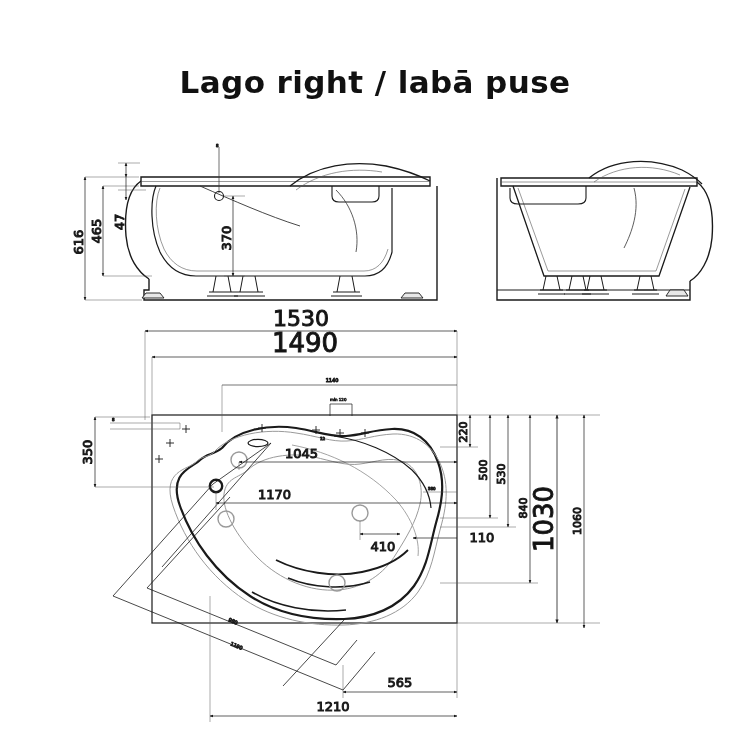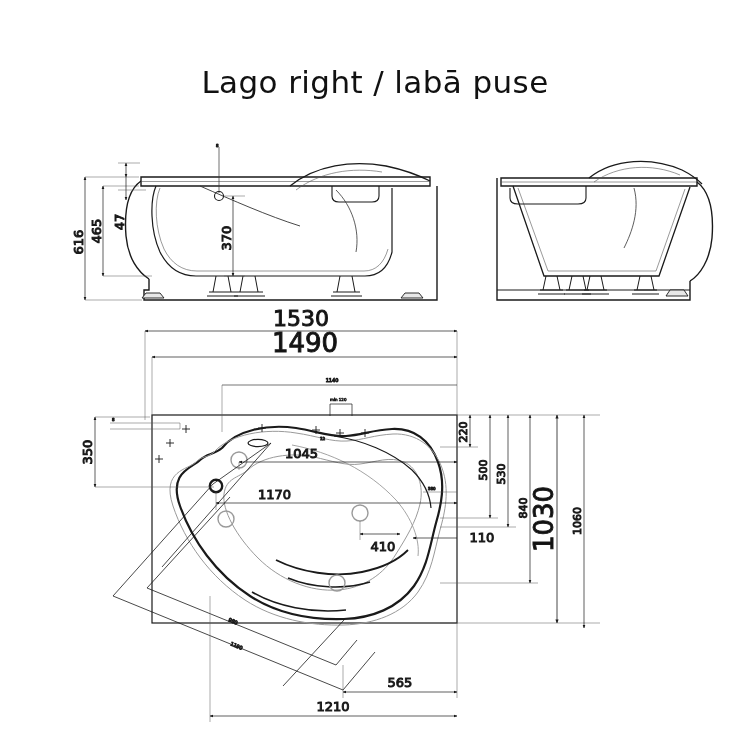--- a/index.html
+++ b/index.html
@@ -1,20 +1,20 @@
 <!DOCTYPE html>
 <html><head>
 <meta charset="utf-8">
 <style>
   html,body{margin:0;padding:0;background:#ffffff;}
   body{width:750px;height:750px;font-family:"DejaVu Sans",sans-serif;color:#1a1a1a;overflow:hidden;}
   #sheet{position:relative;width:750px;height:750px;background:#fff;}
   #title{
     position:absolute;left:0;top:64px;width:750px;text-align:center;
-    font-size:31px;font-weight:400;letter-spacing:.4px;color:#111;
+    font-size:31px;font-weight:700;letter-spacing:.4px;color:#111;
     font-family:"DejaVu Sans",sans-serif;
   }
   svg{position:absolute;left:0;top:0;width:750px;height:750px;}
   .dimtxt{font-family:"DejaVu Sans",sans-serif;fill:#111;font-size:13px;}
   .dimtxt.big{font-size:22px;}
   .dimtxt.huge{font-size:26px;}
   .dimtxt.tiny{font-size:5px;fill:#333;}
   .dimtxt.xtiny{font-size:4px;fill:#444;}
   .dimtxt.sm{font-size:11px;}
 </style>

